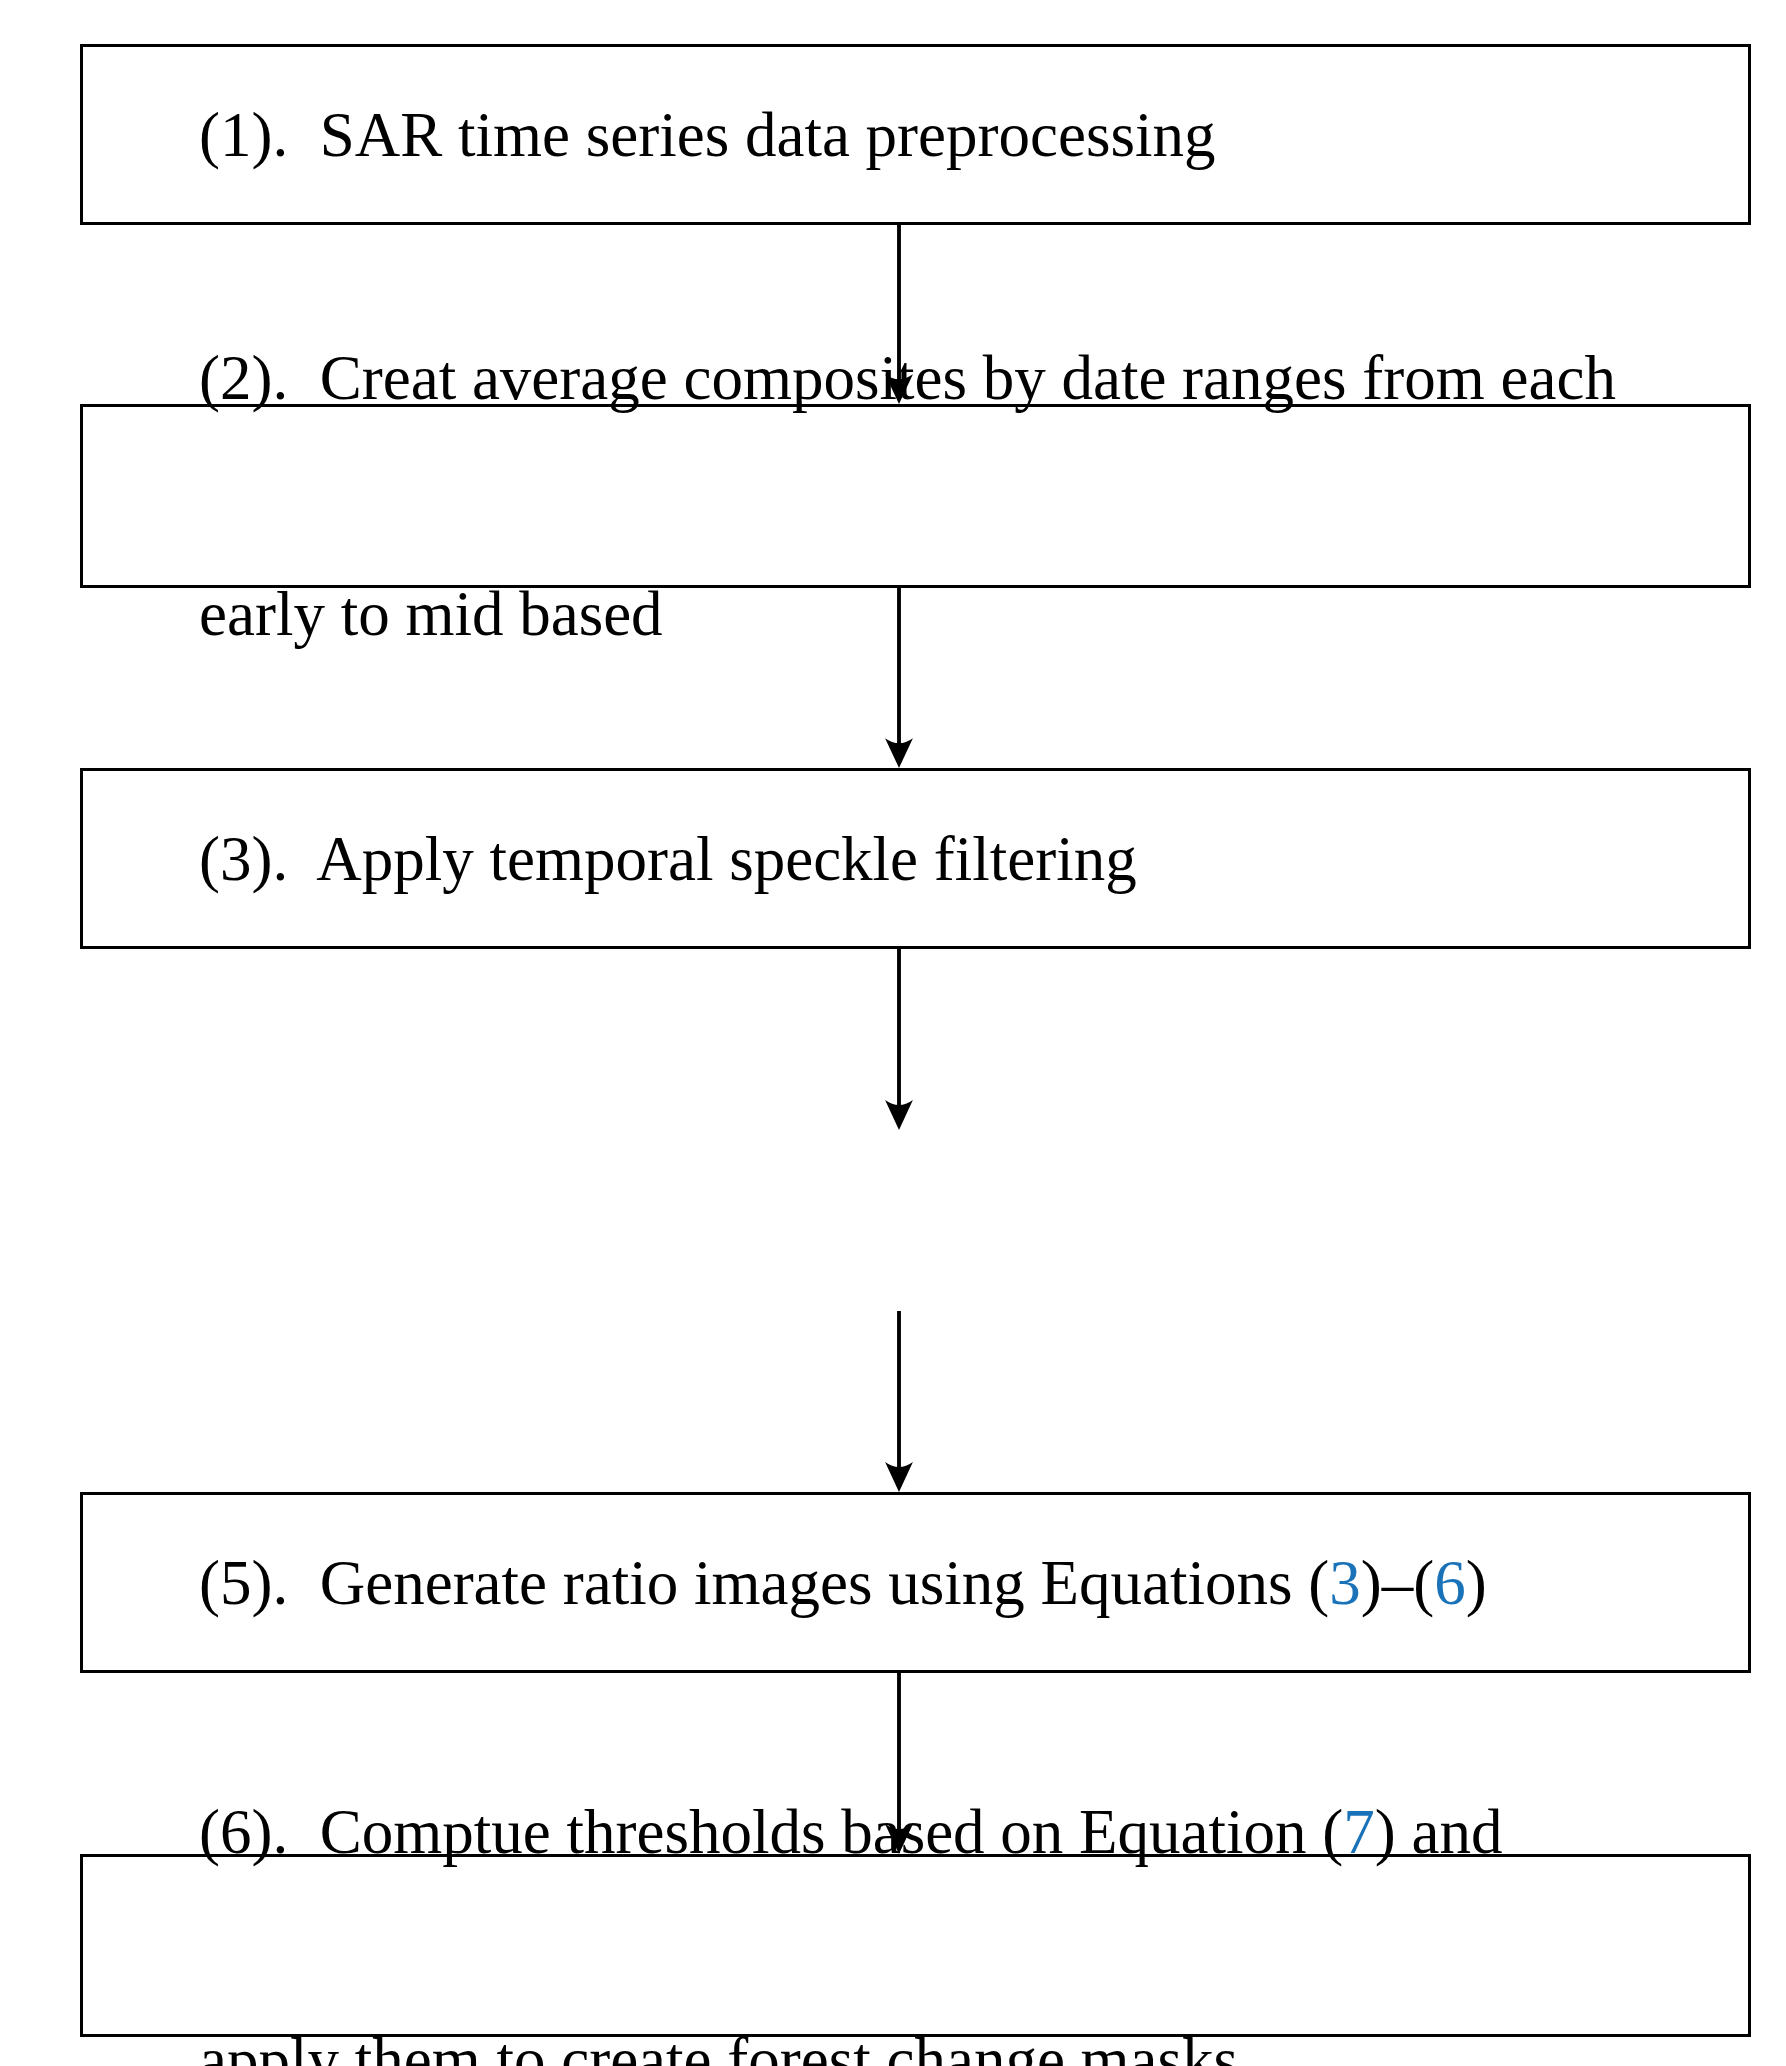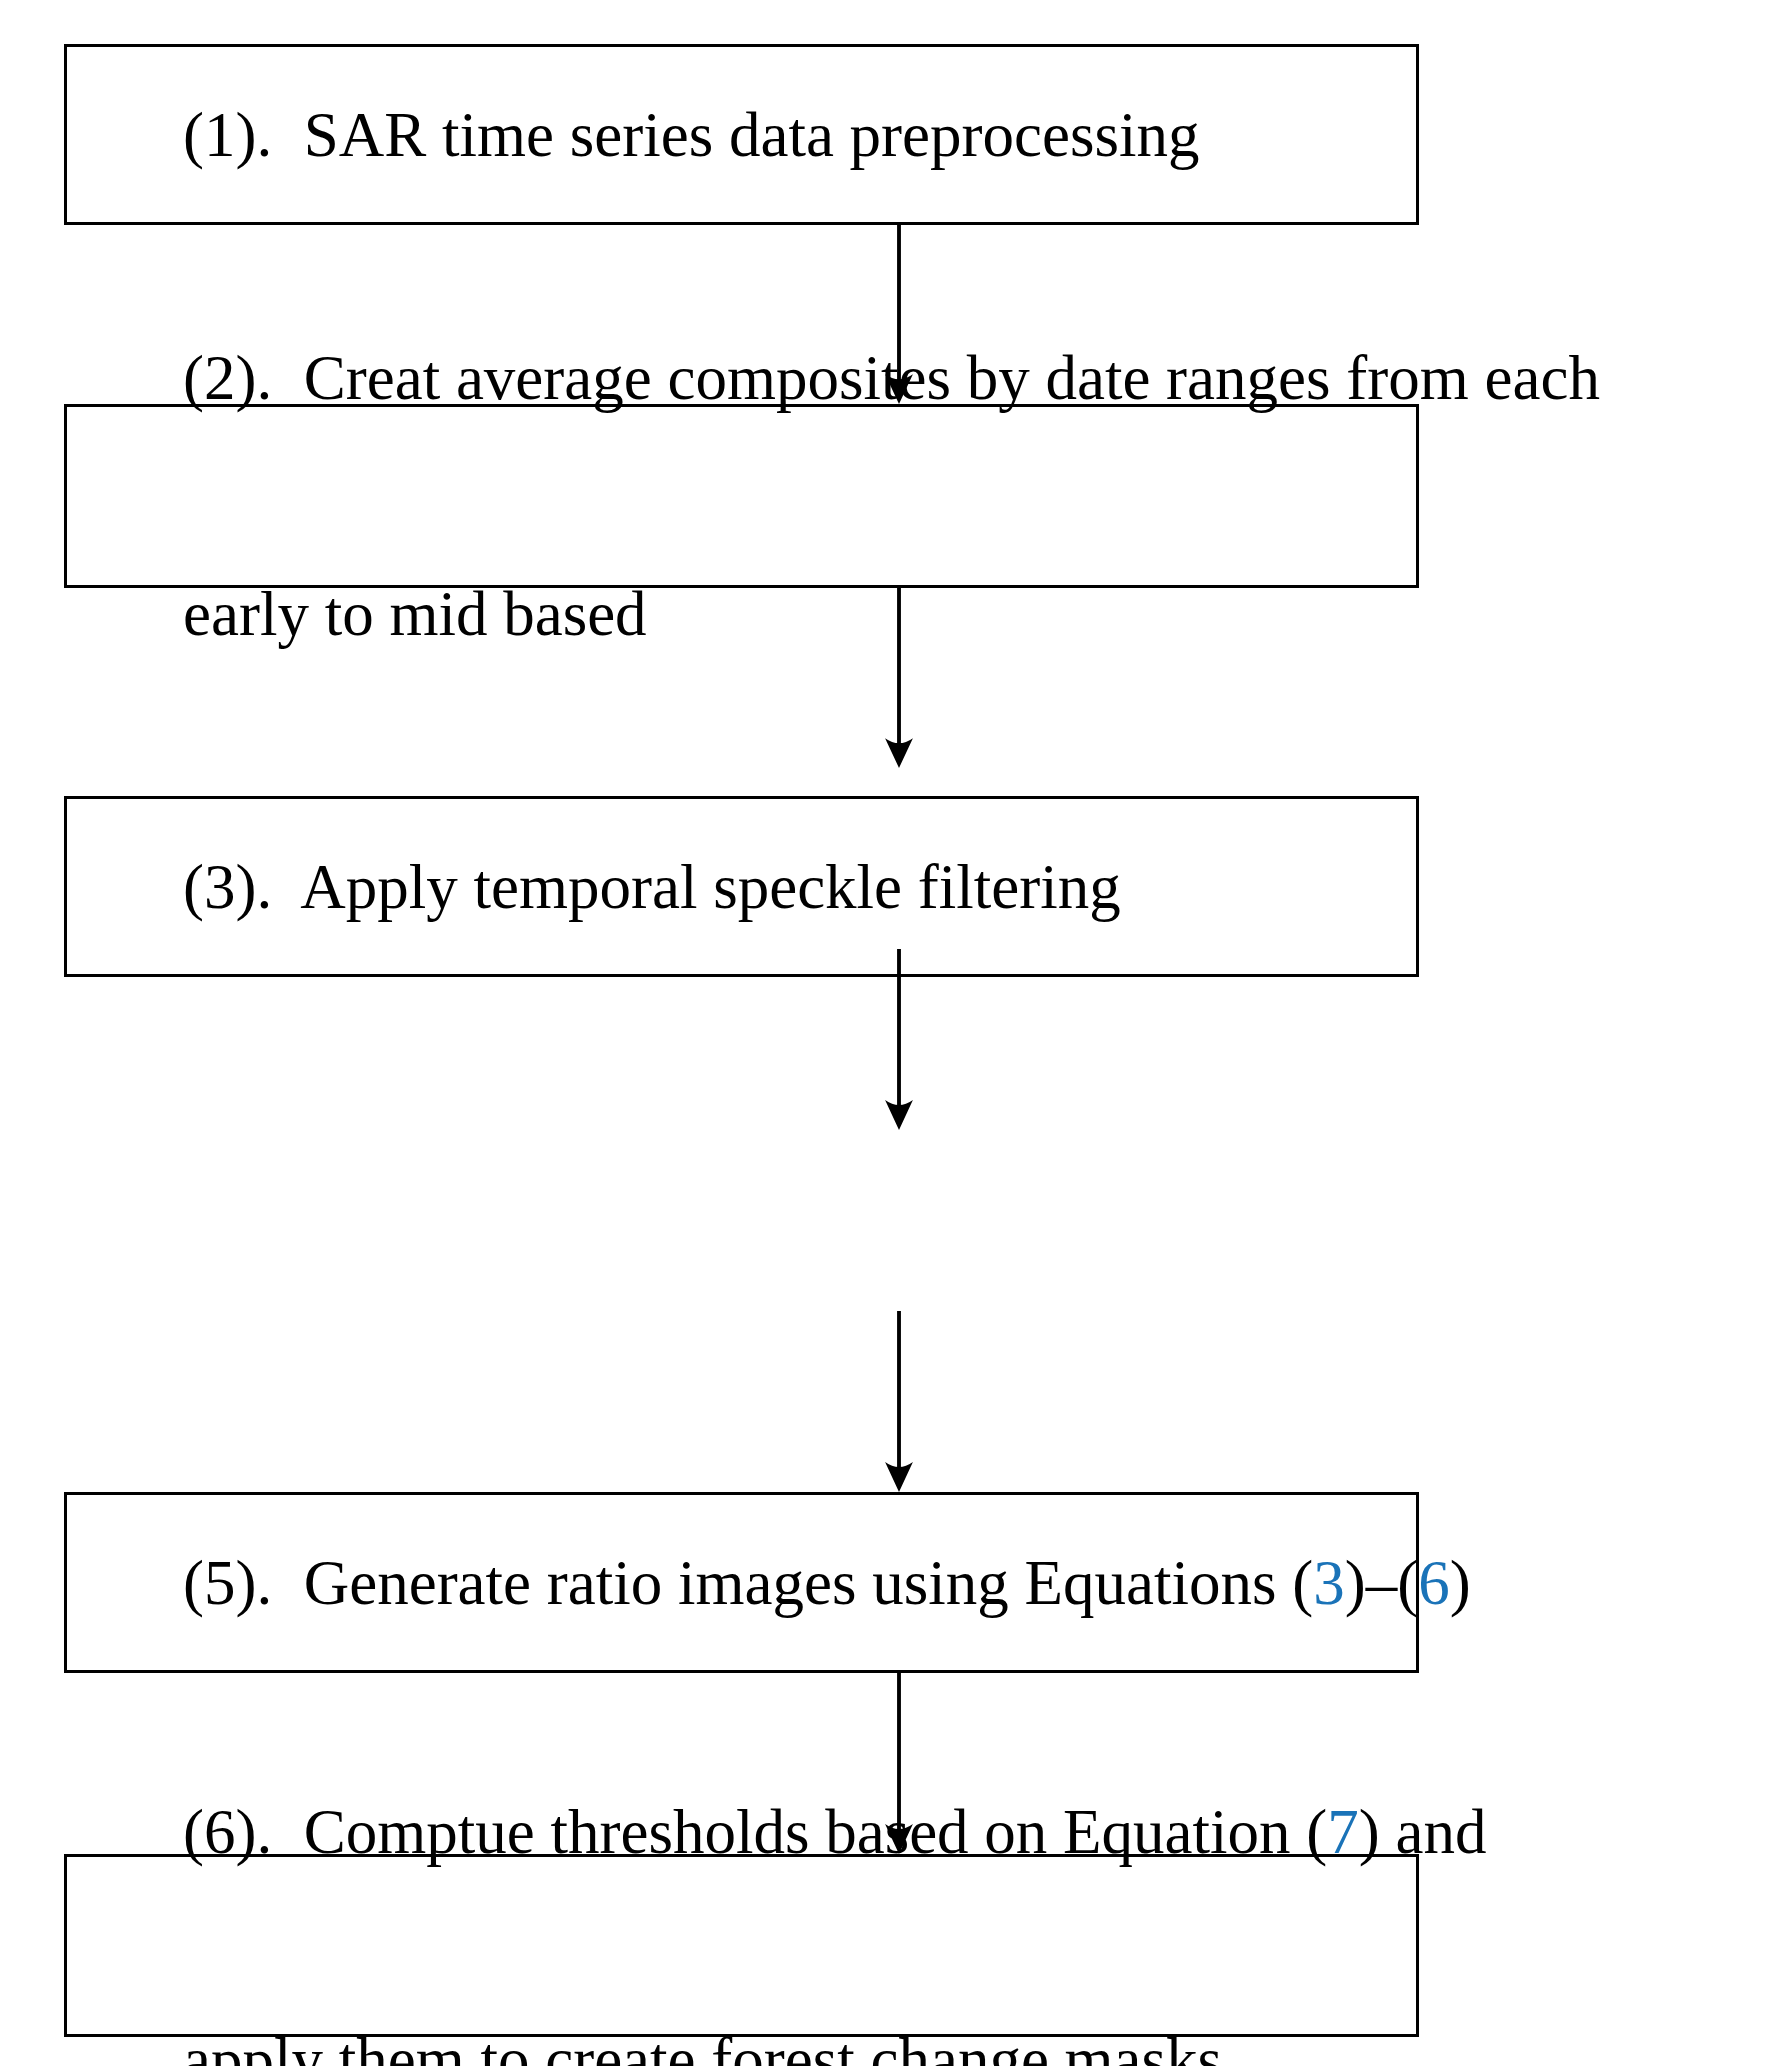--- a/index.html
+++ b/index.html
@@ -15,22 +15,22 @@
   .canvas {
     position: relative;
     width: 1786px;
     height: 2066px;
     background: var(--bg);
     font-family: "Liberation Serif", "DejaVu Serif", serif;
     color: var(--line);
   }
   .box {
     position: absolute;
-    left: 64px;
-    width: 1355px;
+    left: 80px;
+    width: 1671px;
     box-sizing: border-box;
     border: 3.1px solid var(--line);
     background: var(--bg);
     display: flex;
     flex-direction: column;
     justify-content: center;
     padding: 0 15.3px 0 21.5px;
   }
   .box-line {
     white-space: pre;          
@@ -45,21 +45,21 @@
   .arrow {
     position: absolute;
     left: 882px;
     width: 34px;
     color: var(--line);
     display: block;
   }
   
   #box1 { top: 44px;   height: 181px; }
   #box2 { top: 404px;  height: 184px; gap: 8px; }
-  #box3 { top: 768px; height: 181px; margin-top: 28px; }
+  #box3 { top: 768px; height: 181px; }
   #box4 { top: 1130px; height: 181px; }
   #box5 { top: 1492px; height: 181px; }
   #box6 { top: 1854px; height: 183px; }
   #arrow1 { top: 225px;  height: 179px; }
   #arrow2 { top: 588px;  height: 180px; }
   #arrow3 { top: 949px; height: 181px; }
   #arrow4 { top: 1311px; height: 181px; }
   #arrow5 { top: 1673px; height: 181px; }
 </style>
 </head>

